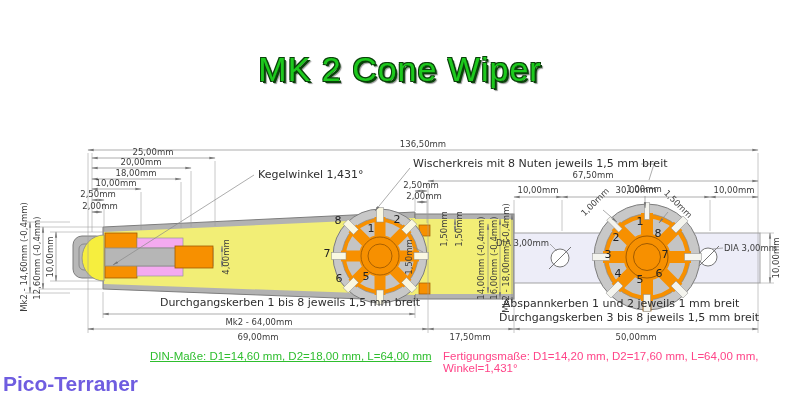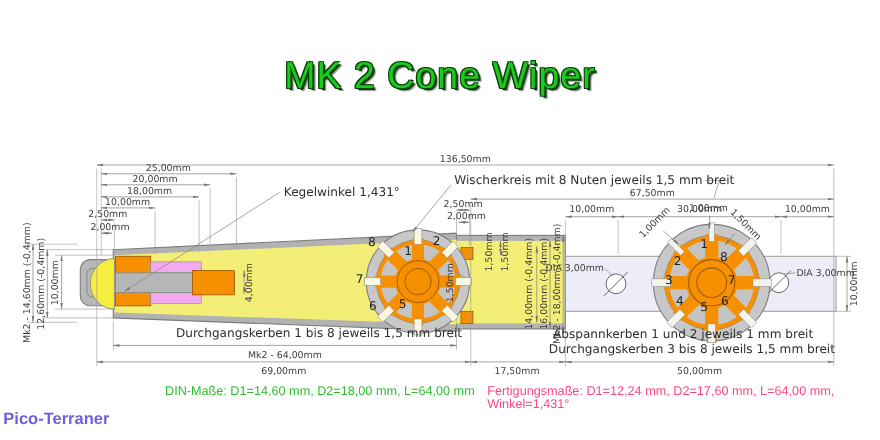--- a/index.html
+++ b/index.html
@@ -2,23 +2,23 @@
 <html><head>
 <meta charset="utf-8">
 <style>
   html,body{margin:0;padding:0;background:#fff;}
   .stage{position:relative;width:800px;height:400px;background:#fff;overflow:hidden;
          font-family:"Liberation Sans",sans-serif;}
   .title{position:absolute;top:50px;left:0;width:100%;text-align:center;
          font-size:34px;font-weight:normal;letter-spacing:1px;color:#1dc91d;
          text-shadow:-1px -1px 0 #0a420a,1px -1px 0 #0a420a,-1px 1px 0 #0a420a,
                      2px 2px 0 #0a420a,3px 3px 1px rgba(20,20,20,.45);}
-  .din{position:absolute;left:150px;top:350px;font-size:11.5px;color:#2ebe2e;}
+  .din{position:absolute;left:150px;top:350px;font-size:11.5px;color:#2ebe2e;text-decoration:underline;}
   .fert{position:absolute;left:443px;top:350px;font-size:11.5px;color:#ff4488;}
-  .brand{position:absolute;left:3px;top:372px;font-size:15px;font-weight:bold;color:#6f5de0;}
+  .brand{position:absolute;left:3px;top:372px;font-size:21px;font-weight:bold;color:#6f5de0;}
   svg{position:absolute;top:0;left:0;}
   .dim{stroke:#8a8a8a;stroke-width:.7;marker-start:url(#ar);marker-end:url(#ar);}
   .ext{stroke:#9a9a9a;stroke-width:.55;}
   .ldr{stroke:#8a8a8a;stroke-width:.7;fill:none;}
   .la{marker-end:url(#ar);}
   text.d{font:8.5px "DejaVu Sans",sans-serif;fill:#3c3c3c;}
   text.a{font:11px "DejaVu Sans",sans-serif;fill:#2e2e2e;}
   text.n{font:11px "DejaVu Sans",sans-serif;fill:#222;text-anchor:middle;}
   .mid{text-anchor:middle;}
 </style>
@@ -249,15 +249,15 @@
       <text class="a mid" x="629" y="321">Durchgangskerben 3 bis 8 jeweils 1,5 mm breit</text>
 
       <line class="ldr" x1="550" y1="244" x2="557" y2="251"></line>
       <text class="d" x="549" y="246" text-anchor="end">DIA 3,00mm</text>
       <line class="ldr" x1="712" y1="249" x2="723" y2="248"></line>
       <text class="d" x="724" y="251">DIA 3,00mm</text>
     </g>
   </svg>
 
   <div class="din">DIN-Maße: D1=14,60 mm, D2=18,00 mm, L=64,00 mm</div>
-  <div class="fert">Fertigungsmaße: D1=12,24 mm, D2=17,60 mm, L=64,00 mm, Winkel=1,431°</div>
+  <div class="fert">Fertigungsmaße: D1=14,20 mm, D2=17,60 mm, L=64,00 mm, Winkel=1,431°</div>
   <div class="brand">Pico-Terraner</div>
 </div>
 
 </body></html>

